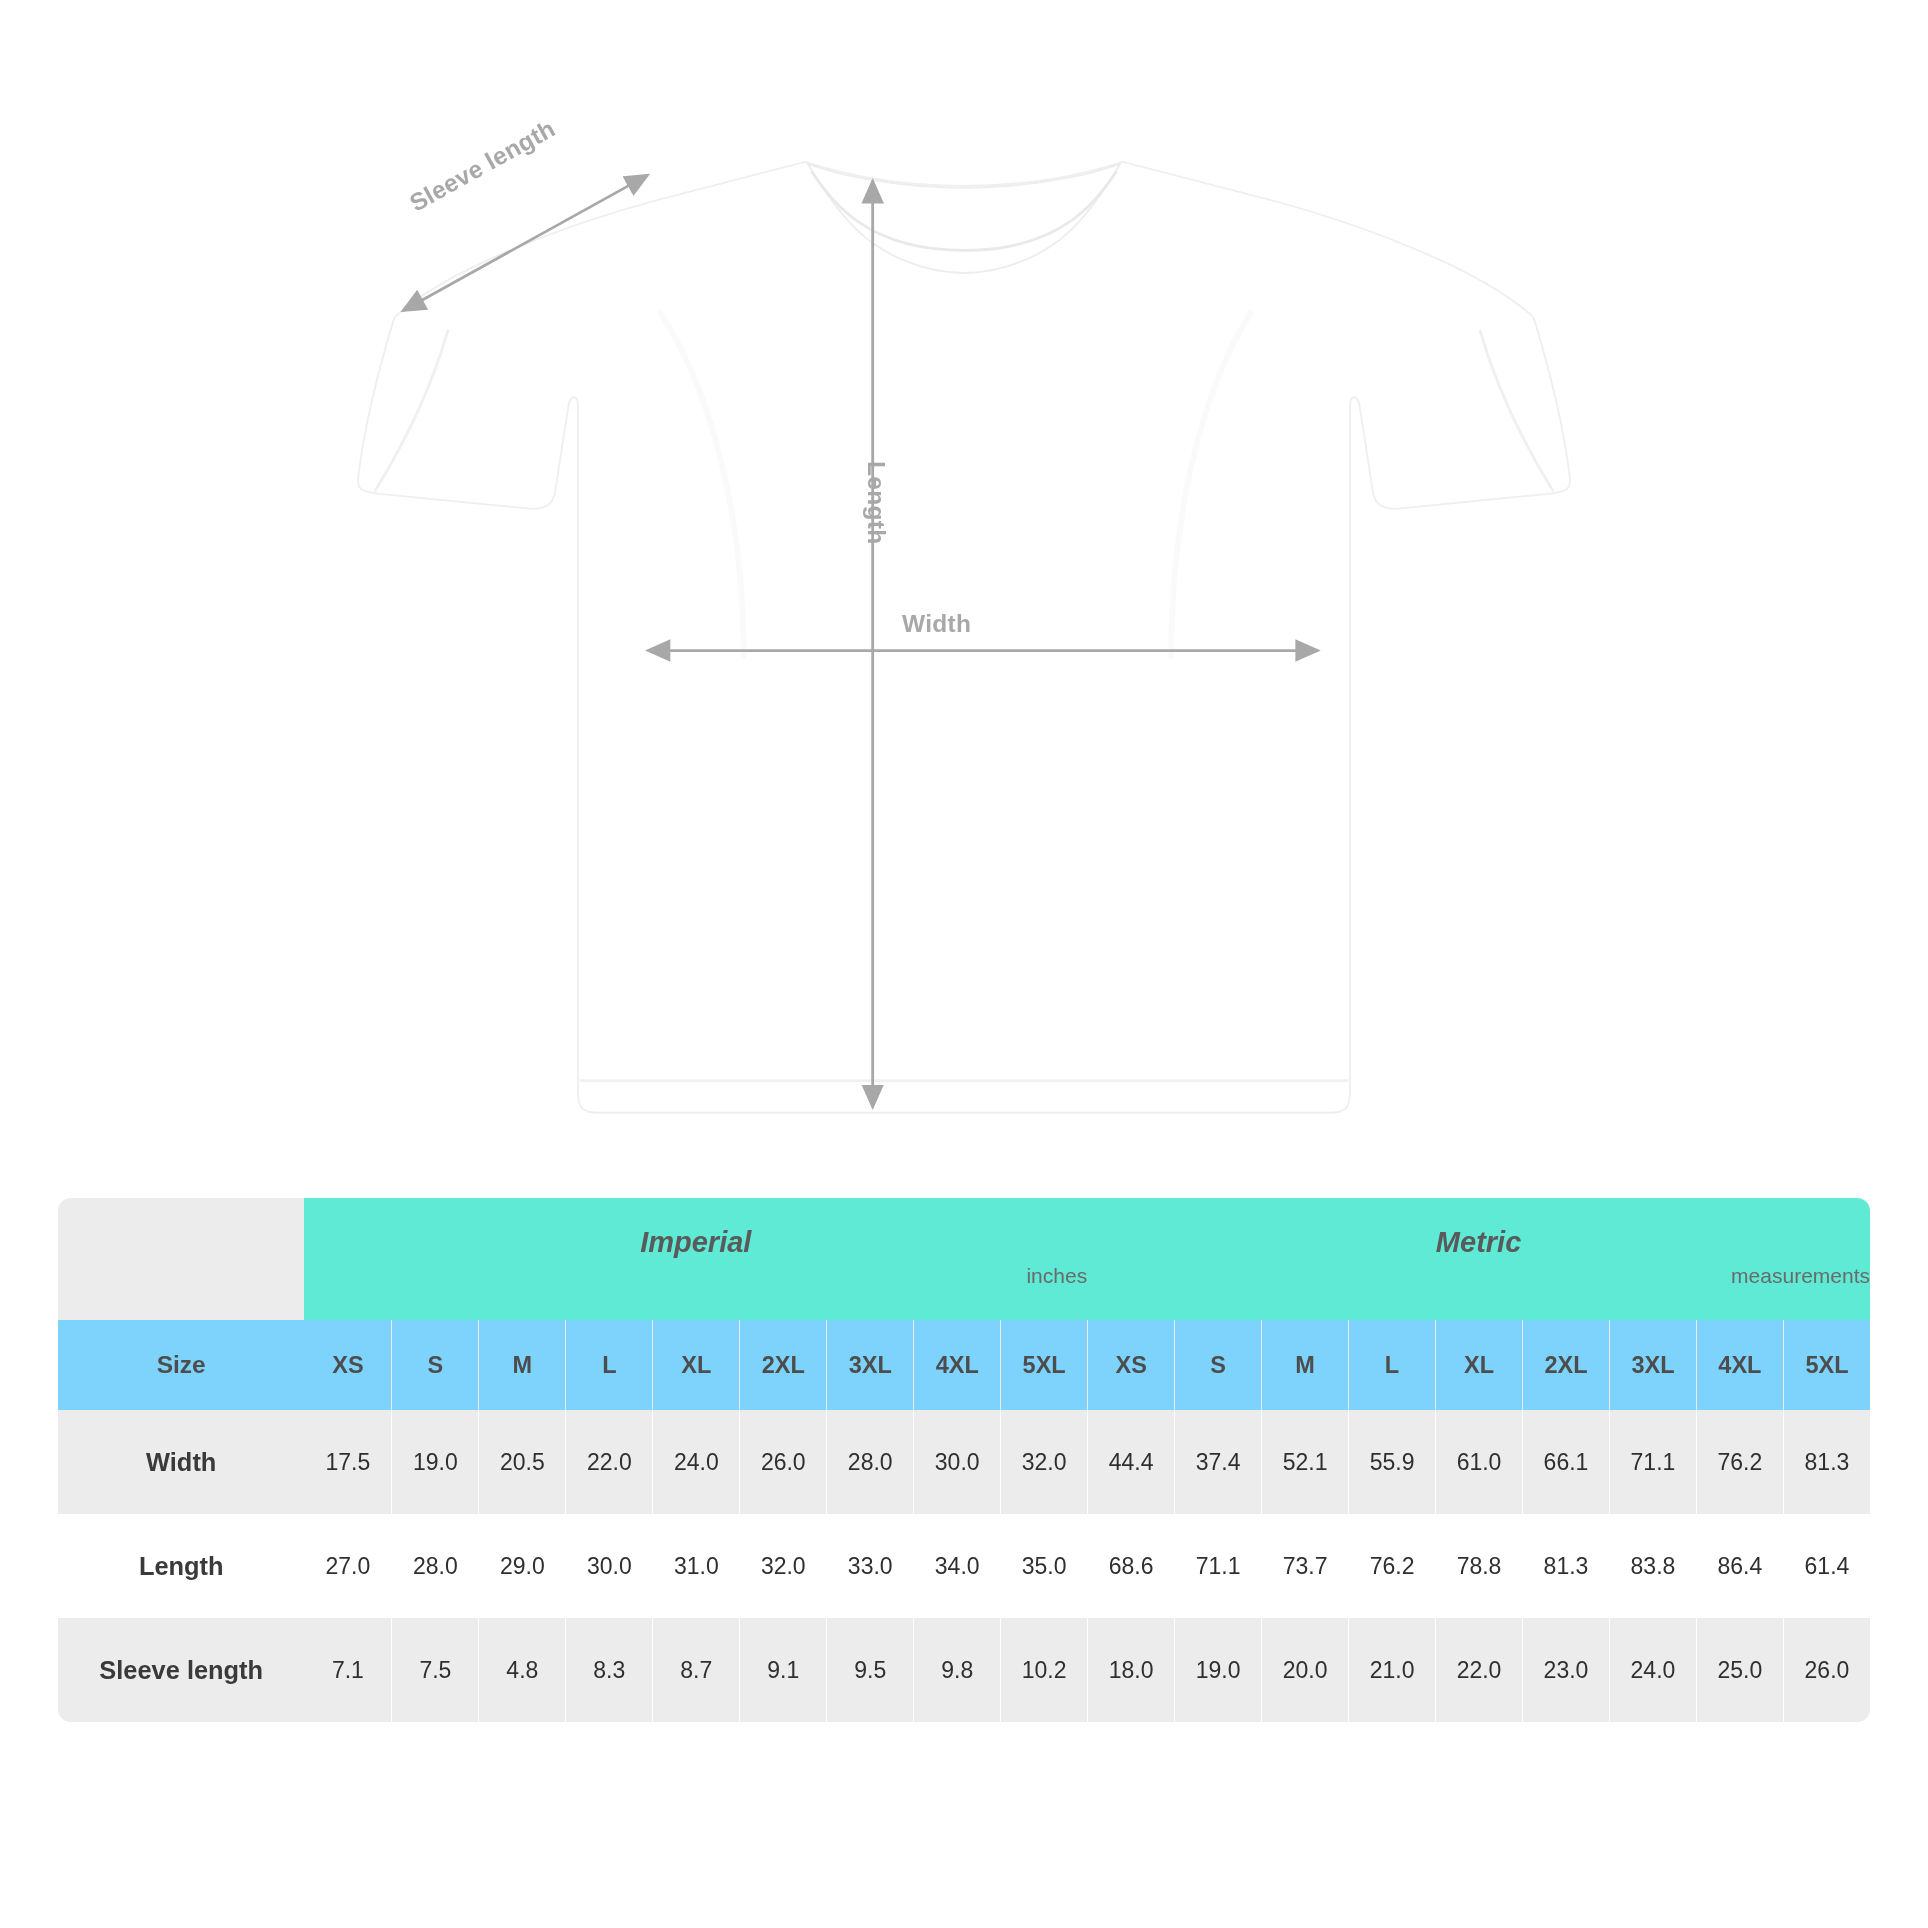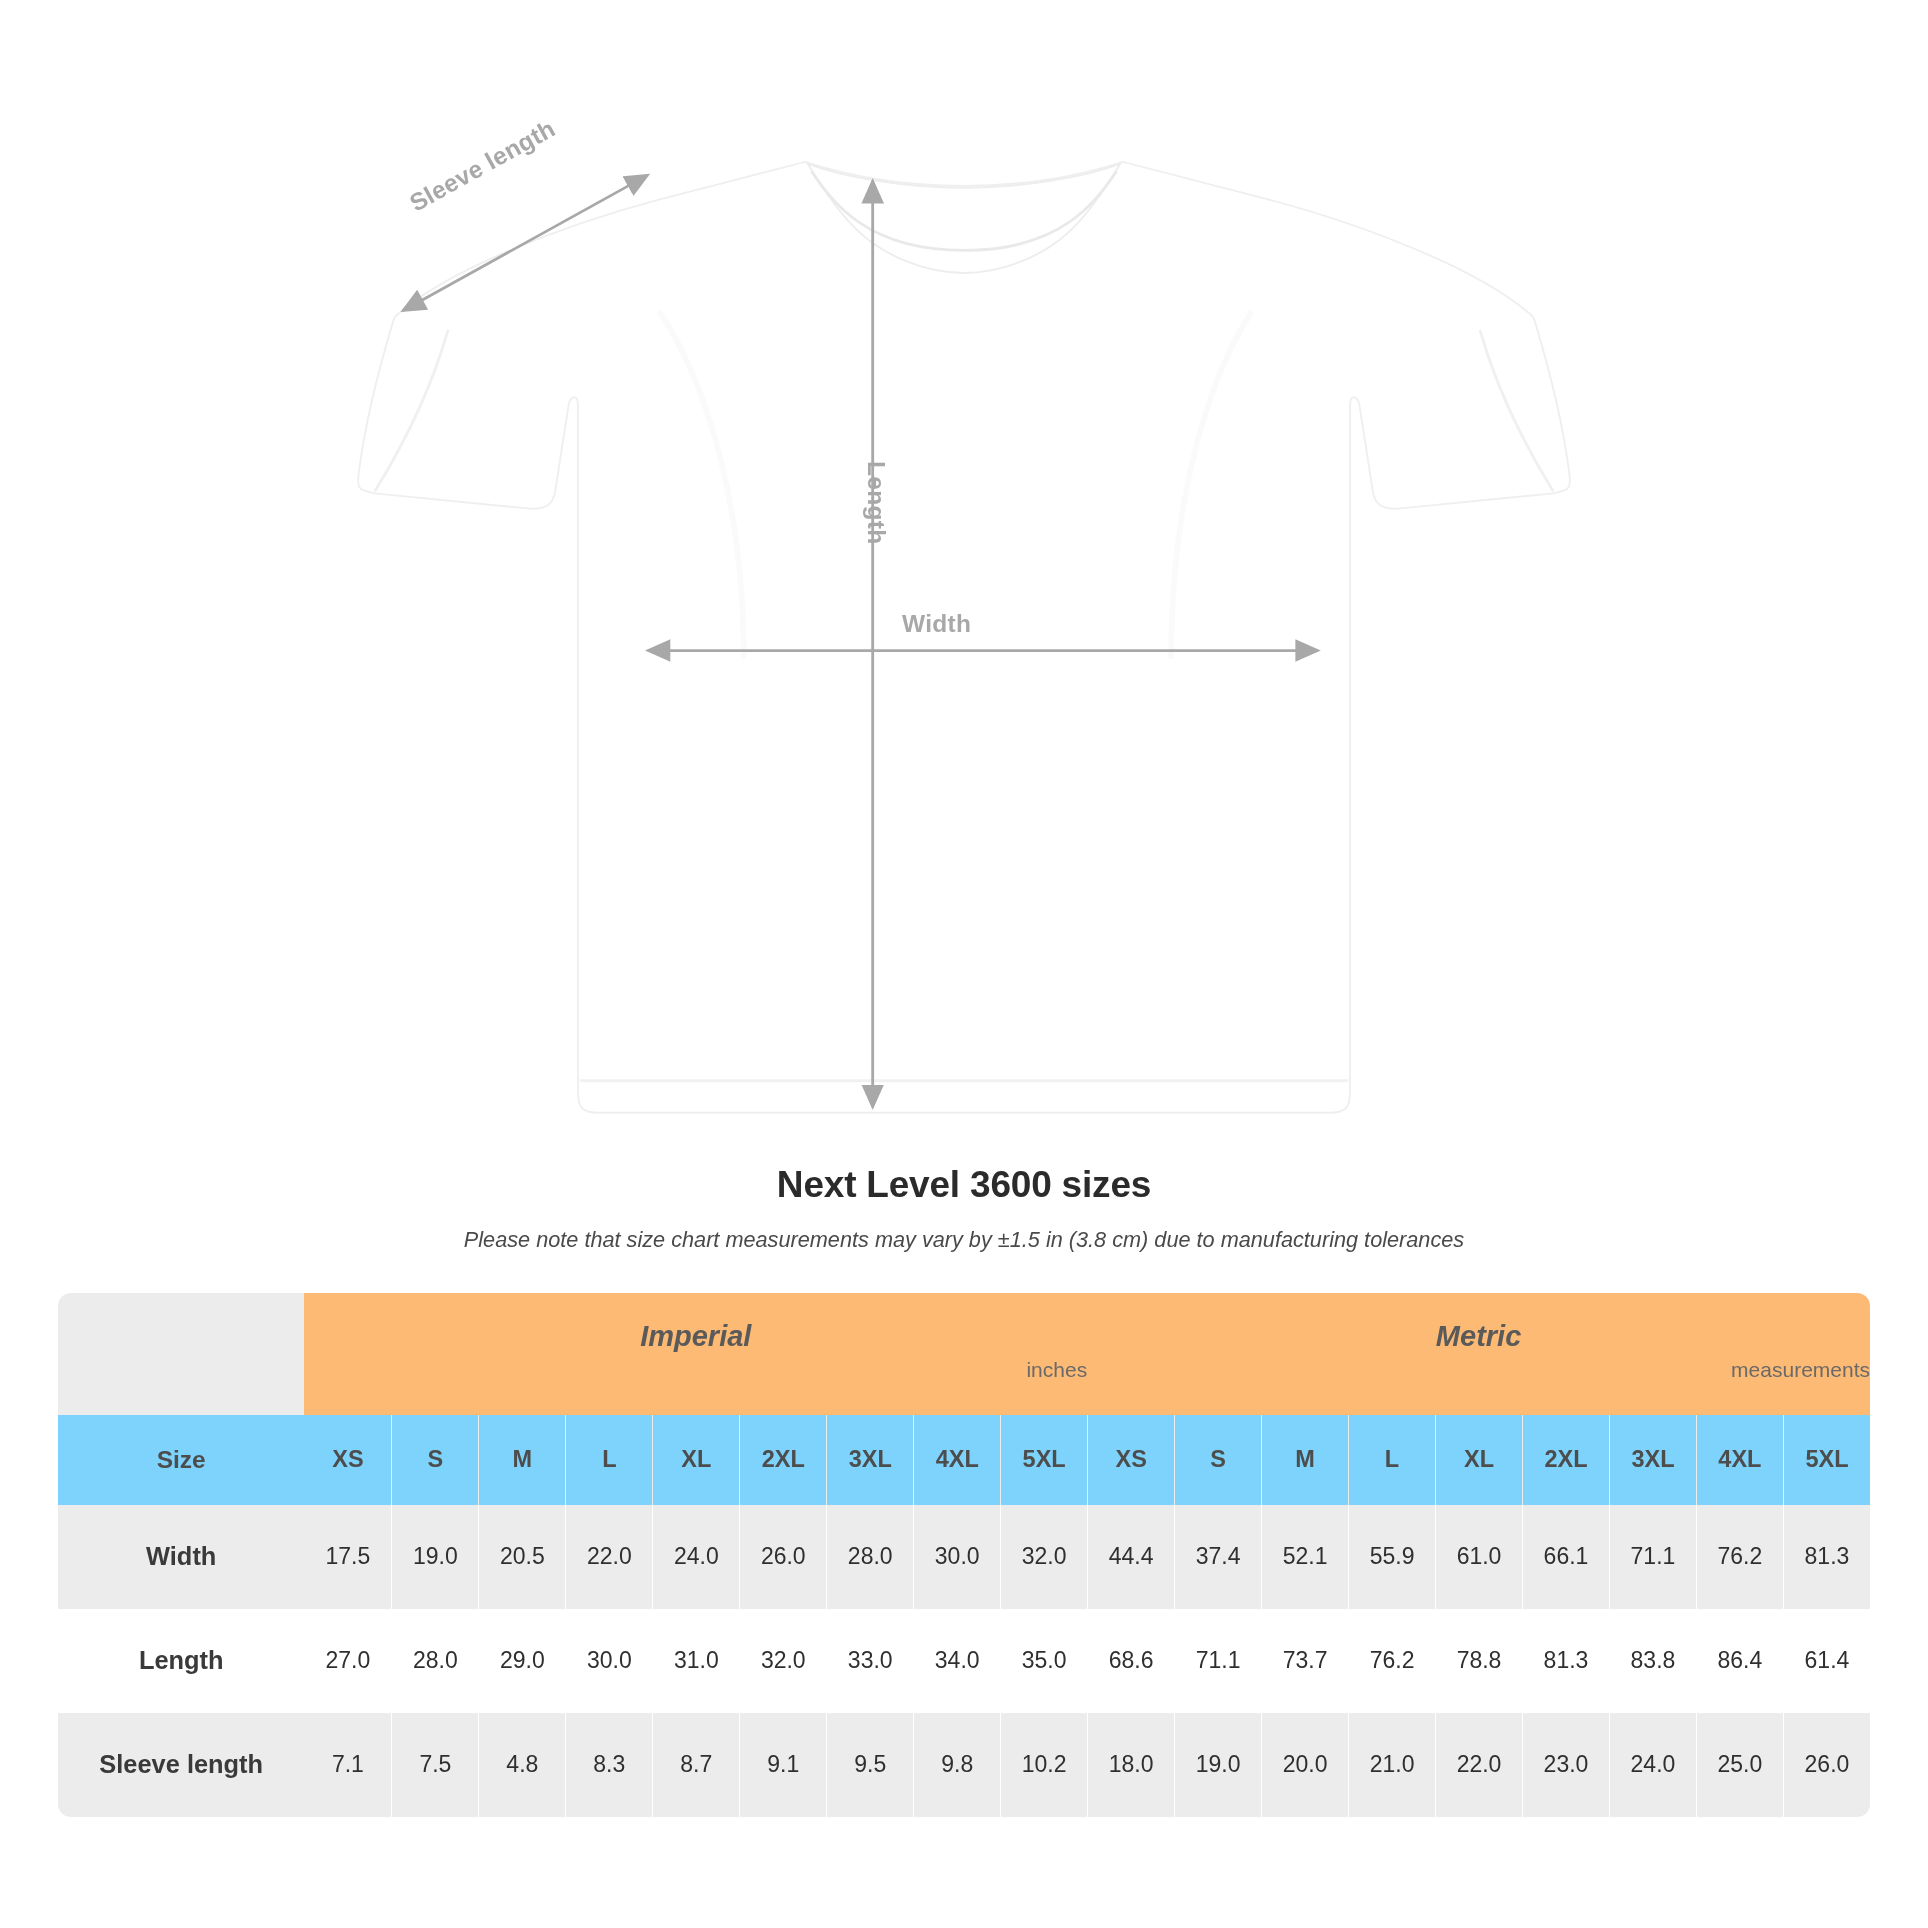--- a/index.html
+++ b/index.html
@@ -89,21 +89,21 @@
   }
   table.size-table td,
   table.size-table th {
     padding: 0;
     text-align: center;
     vertical-align: middle;
     font-family: "Liberation Sans", sans-serif;
   }
   .unit-head td {
     height: 122px;
-    background: #fdba74;
+    background: #5eead4;
   }
   .unit-head td.corner {
     background: #ececec;
   }
   .unit-head .unit-name {
     font-size: 29px;
     font-style: italic;
     font-weight: bold;
     color: #5a5a5a;
     line-height: 1.15;
@@ -242,24 +242,20 @@
       <line x1="927" y1="192" x2="927" y2="1176" stroke="#a8a8a8" stroke-width="3" marker-start="url(#arrow-start)" marker-end="url(#arrow-end)"></line>
 
       <line x1="688" y1="691" x2="1400" y2="691" stroke="#a8a8a8" stroke-width="3" marker-start="url(#arrow-start)" marker-end="url(#arrow-end)"></line>
     </svg>
 
     <div class="dim-label" id="label-sleeve">Sleeve length</div>
     <div class="dim-label" id="label-length">Length</div>
     <div class="dim-label" id="label-width">Width</div>
   </div>
 
-  <div class="title-block">
-    <h1 class="chart-title">Next Level 3600 sizes</h1>
-    <div class="chart-note">Please note that size chart measurements may vary by ±1.5 in (3.8 cm) due to manufacturing tolerances</div>
-  </div>
 
   <div class="table-wrap">
     <table class="size-table">
       <colgroup>
         <col style="width:13.6%">
         <col span="18" style="width:4.8%">
       </colgroup>
       <tbody>
         <tr class="unit-head">
           <td class="corner first"></td>

